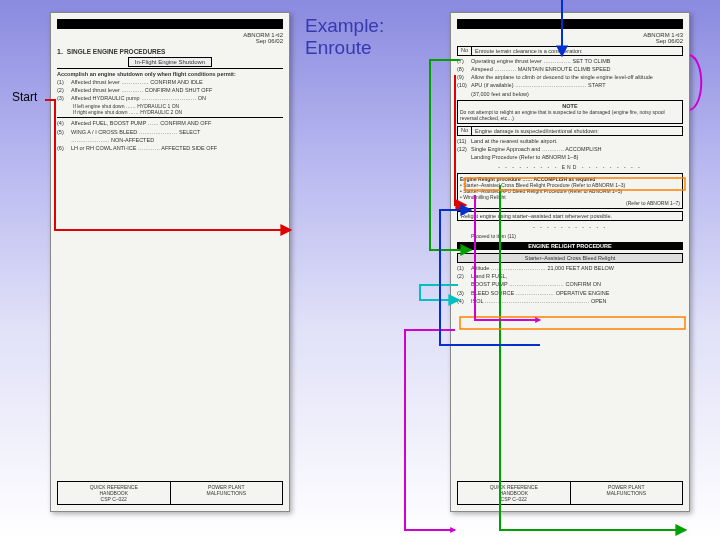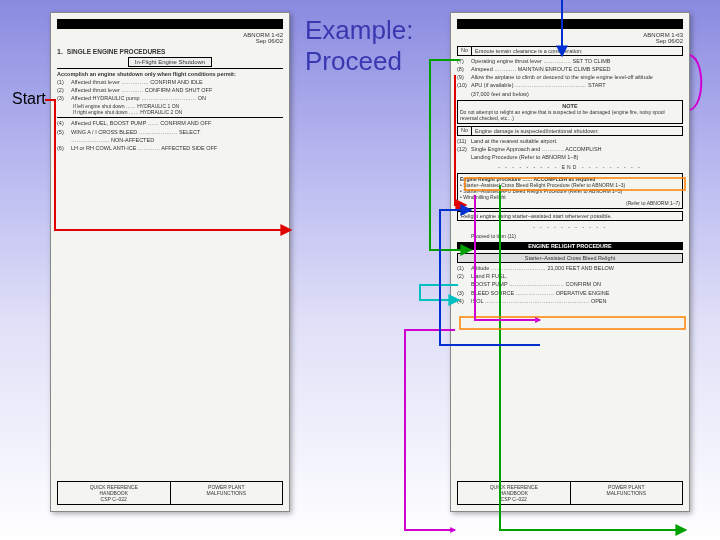--- a/index.html
+++ b/index.html
@@ -82,29 +82,29 @@
     flex: 1;
     text-align: center;
     padding: 2px;
     border-right: 1px solid #000;
   }
   .footer-cell:last-child { border-right: none; }
   .title {
     position: absolute;
     left: 305px;
     top: 15px;
-    font-size: 26px;
+    font-size: 19px;
     color: #3838b0;
     font-family: Arial, sans-serif;
   }
   .start-label {
     position: absolute;
     left: 12px;
     top: 90px;
-    font-size: 16px;
+    font-size: 12px;
     color: #000;
     text-align: right;
   }
   .note-box {
     border: 1px solid #000;
     margin: 2px 0;
     padding: 2px;
     font-size: 5px;
   }
   .note-title { text-align: center; font-weight: bold; font-size: 5.5px; }
@@ -139,21 +139,21 @@
     left: 0; top: 0;
     width: 720px; height: 540px;
     pointer-events: none;
   }
 </style>
 </head>
 <body>
 
 <div class="title">
   <div>Example:</div>
-  <div>Proceed</div>
+  <div>Enroute</div>
 </div>
 
 <div class="start-label">Start</div>
 
 <div class="page page-left">
   <div class="hdr-bar"></div>
   <div class="hdr-right">
     <span>ABNORM 1⊲2</span><br>
     <span>Sep 06/02</span>
   </div>

